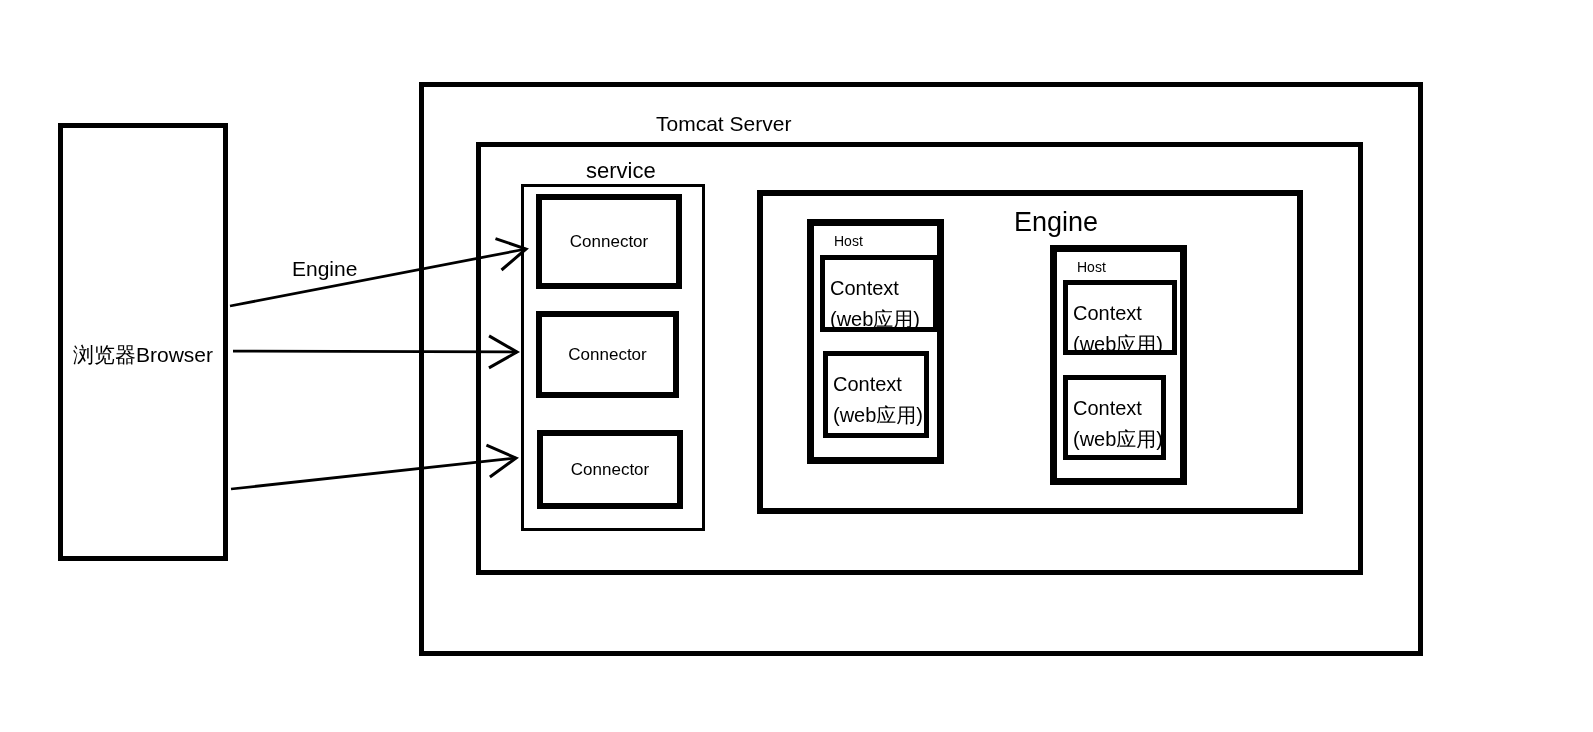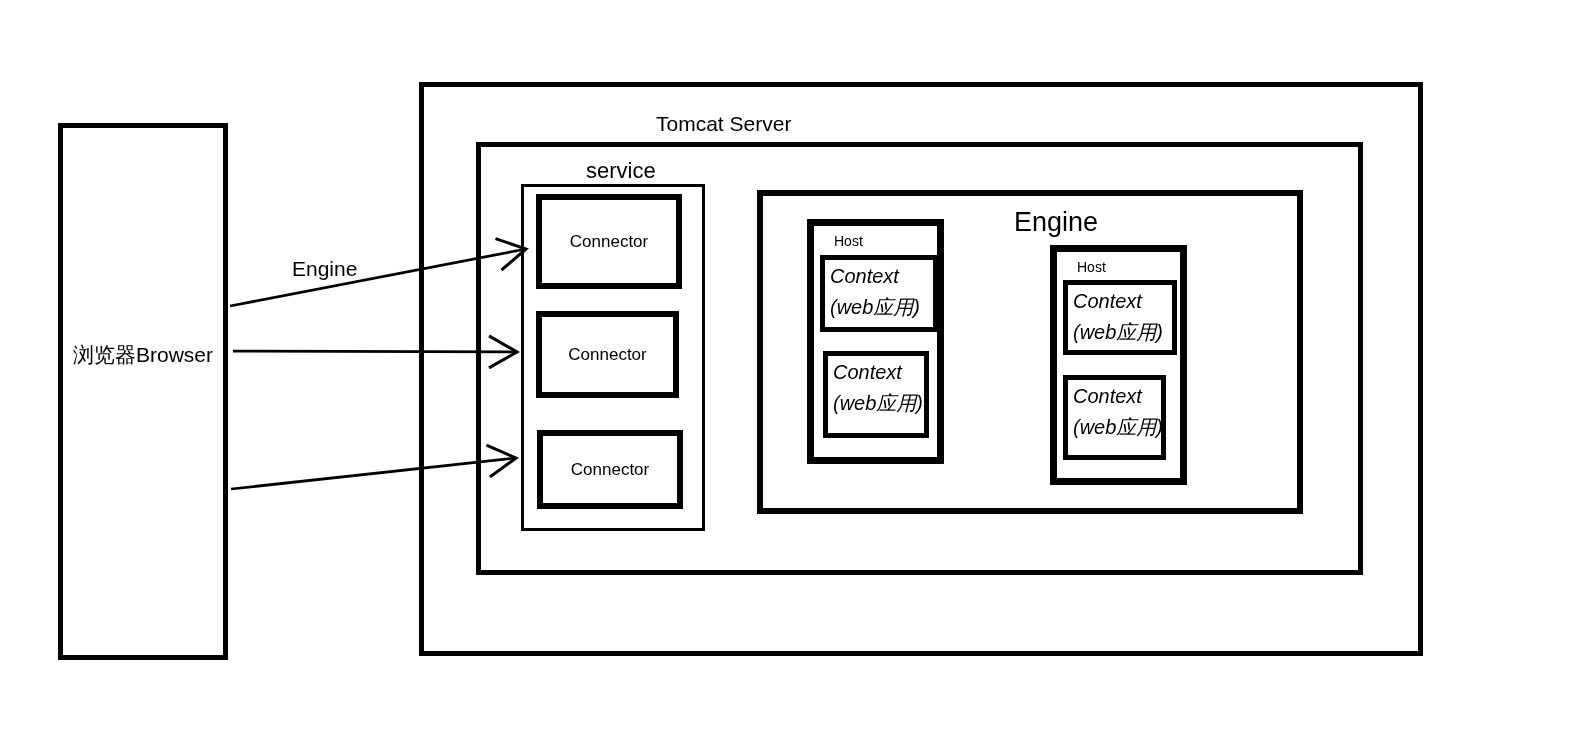--- a/index.html
+++ b/index.html
@@ -9,21 +9,21 @@
     height:732px;
     background:#ffffff;
     font-family:"Liberation Sans","DejaVu Sans",sans-serif;
     color:#000;
     overflow:hidden;
   }
   .box{position:absolute;border-style:solid;border-color:#000;background:transparent;box-sizing:border-box;}
   .lbl{position:absolute;white-space:nowrap;color:#000;}
 
   
-  .browser-box{left:58px;top:123px;width:170px;height:537px;border-width:5px;}
+  .browser-box{left:58px;top:123px;width:170px;height:438px;border-width:5px;}
   .browser-label{position:absolute;left:0;top:213px;width:100%;text-align:center;font-size:21px;white-space:nowrap;}
 
   
   .outer-box{left:419px;top:82px;width:1004px;height:574px;border-width:5px;}
   .tomcat-title{left:656px;top:112px;font-size:21px;}
   .inner-box{left:476px;top:142px;width:887px;height:433px;border-width:5px;}
 
   
   .service-label{left:586px;top:158px;font-size:22px;}
   .service-box{left:521px;top:184px;width:184px;height:347px;border-width:3px;}
@@ -32,21 +32,21 @@
   .c2{left:536px;top:311px;width:143px;height:87px;}
   .c3{left:537px;top:430px;width:146px;height:79px;}
 
   
   .engine-box{left:757px;top:190px;width:546px;height:324px;border-width:6px;}
   .engine-label{left:1014px;top:207px;font-size:27px;}
   .host{border-width:7px;}
   .h1{left:807px;top:219px;width:137px;height:245px;}
   .h2{left:1050px;top:245px;width:137px;height:240px;}
   .host-label{margin:7px 0 0 20px;font-size:14px;white-space:nowrap;}
-  .context{border-width:5px;font-size:20px;line-height:31px;padding:1px 0 0 5px;white-space:nowrap;overflow:visible;font-style:italic;}
+  .context{border-width:5px;font-size:20px;line-height:31px;padding:13px 0 0 5px;white-space:nowrap;overflow:visible;}
   .ctx1{left:820px;top:255px;width:118px;height:77px;}
   .ctx2{left:823px;top:351px;width:106px;height:87px;}
   .ctx3{left:1063px;top:280px;width:114px;height:75px;}
   .ctx4{left:1063px;top:375px;width:103px;height:85px;}
 
   
   .https-label{left:292px;top:257px;font-size:21px;}
   svg.arrows{position:absolute;left:0;top:0;width:1593px;height:732px;pointer-events:none;}
   svg.arrows line{stroke:#000;stroke-width:2.75;}
 </style>

